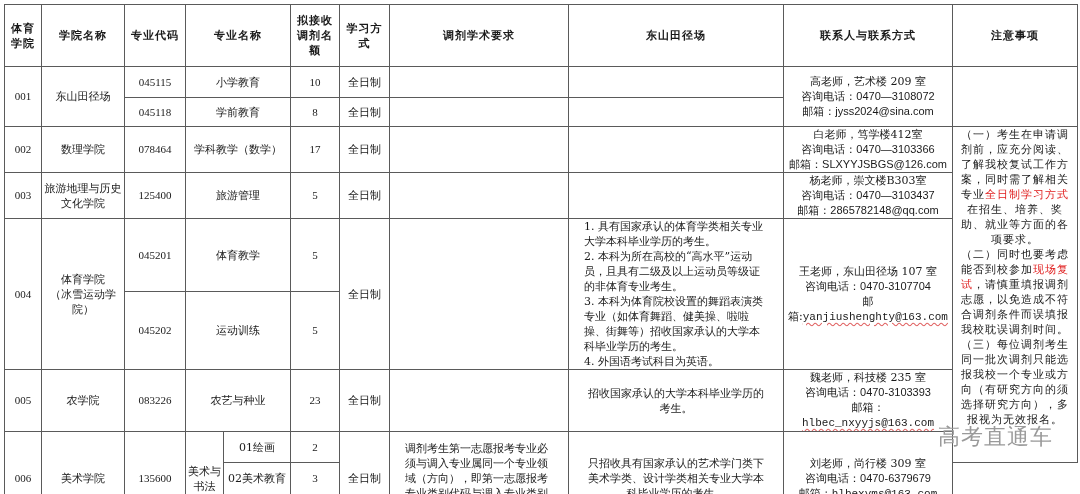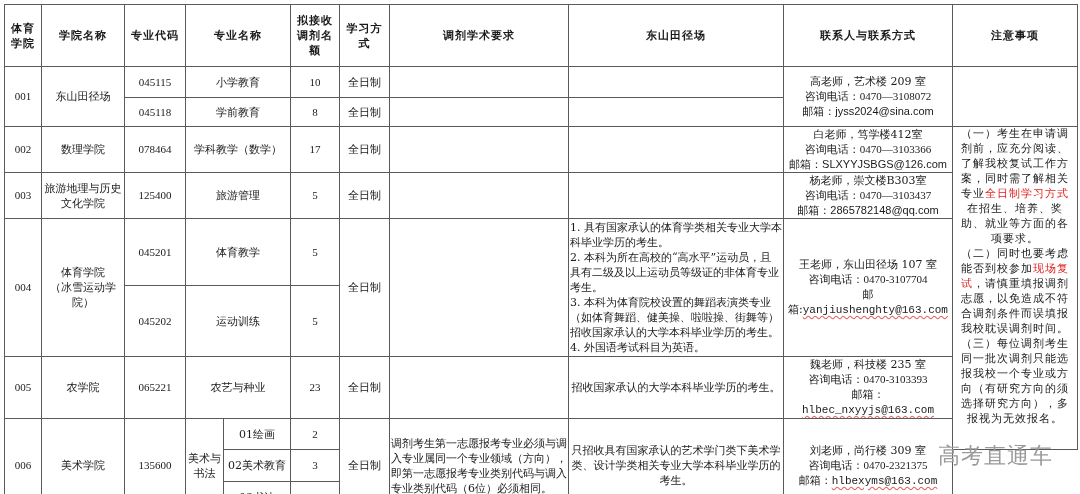--- a/index.html
+++ b/index.html
@@ -6,30 +6,30 @@
   body { width: 1080px; height: 494px; position: relative; overflow: hidden;
          font-family: "DejaVu Serif", "Liberation Serif", serif; color: #1a1a1a; }
   table.main { position: absolute; left: 4px; top: 4px; border-collapse: collapse;
                table-layout: fixed; width: 1073px; }
   table.main td, table.main th { border: 1px solid #5a5a5a; padding: 0 2px; text-align: center;
                vertical-align: middle; font-size: 11px; line-height: 15px; font-weight: normal; overflow: hidden; }
   table.main th { font-weight: bold; font-size: 11px; letter-spacing: 1px; }
   .num { font-family: Liberation Serif, serif; font-size: 12px; }
   .bold { font-weight: bold; }
   .left { text-align: left !important; }
-  .req { font-size: 10.5px; line-height: 15px; padding: 0 1px !important; }
+  .req { font-size: 10.5px; line-height: 15px; padding: 0 15px !important; }
   .contact { font-size: 11px; line-height: 15px; }
-  .contact .mono { font-family: Liberation Serif, serif; }
+  .contact .mono { font-family: Liberation Sans, sans-serif; }
   .email { font-family: Liberation Mono, monospace; text-decoration: underline wavy #e06060; text-underline-offset: 2px; }
   .email-plain { font-family: "Liberation Sans", "DejaVu Sans", sans-serif; text-align: center; }
   .notes { text-align: left; vertical-align: top !important; font-size: 11px; line-height: 16.5px;
-           padding: 0 3px !important; font-weight: bold; letter-spacing: 1px; font-family: Liberation Mono, monospace; }
+           padding: 0 3px !important; font-weight: bold; letter-spacing: 1px; }
   .notes .red { color: #e02020; }
   .notes p { margin: 0; }
-  .watermark { position: absolute; left: 938px; top: 441px; font-family: "DejaVu Sans", sans-serif;
+  .watermark { position: absolute; left: 938px; top: 422px; font-family: "DejaVu Sans", sans-serif;
                font-size: 22px; color: #9a9a9a; letter-spacing: 1px; pointer-events: none; }
 </style>
 </head>
 <body>
 
 <table class="main">
   <colgroup>
     <col style="width:37px">
       <col style="width:83px">
       <col style="width:61px">
@@ -143,21 +143,21 @@
   </tr>
   <tr style="height:71px">
     <td class="num">045202</td>
     <td colspan="2" class="bold">运动训练</td>
     <td class="num">5</td>
   </tr>
 
   <tr style="height:44px">
     <td class="num">005</td>
     <td class="bold">农学院</td>
-    <td class="num">065221</td>
+    <td class="num">083226</td>
     <td colspan="2" class="bold">农艺与种业</td>
     <td class="num">23</td>
     <td class="bold">全日制</td>
     <td></td>
     <td class="req bold">招收国家承认的大学本科毕业学历的考生。</td>
     <td class="contact bold">
       <div>魏老师，科技楼 235 室</div>
       <div class="mono">咨询电话：0470-3103393</div>
       <div><span>邮箱：</span><span class="email">hlbec_nxyyjs@163.com</span></div>
     </td>
@@ -168,21 +168,21 @@
     <td rowspan="3" class="bold">美术学院</td>
     <td rowspan="3" class="num">135600</td>
     <td rowspan="3" class="bold">美术与书法</td>
     <td class="bold">01绘画</td>
     <td class="num">2</td>
     <td rowspan="3" class="bold">全日制</td>
     <td rowspan="3" class="req left bold">调剂考生第一志愿报考专业必须与调入专业属同一个专业领域（方向），即第一志愿报考专业类别代码与调入专业类别代码（6位）必须相同。</td>
     <td rowspan="3" class="req bold">只招收具有国家承认的艺术学门类下美术学类、设计学类相关专业大学本科毕业学历的考生。</td>
     <td rowspan="3" class="contact bold">
       <div>刘老师，尚行楼 309 室</div>
-      <div class="mono">咨询电话：0470-2321375</div>
+      <div class="mono">咨询电话：0470-6379679</div>
       <div><span>邮箱：</span><span class="email">hlbexyms@163.com</span></div>
     </td>
   </tr>
   <tr style="height:32px">
     <td class="bold">02美术教育</td>
     <td class="num">3</td>
   </tr>
   <tr style="height:31px">
     <td class="bold">03书法</td>
     <td class="num">1</td>

